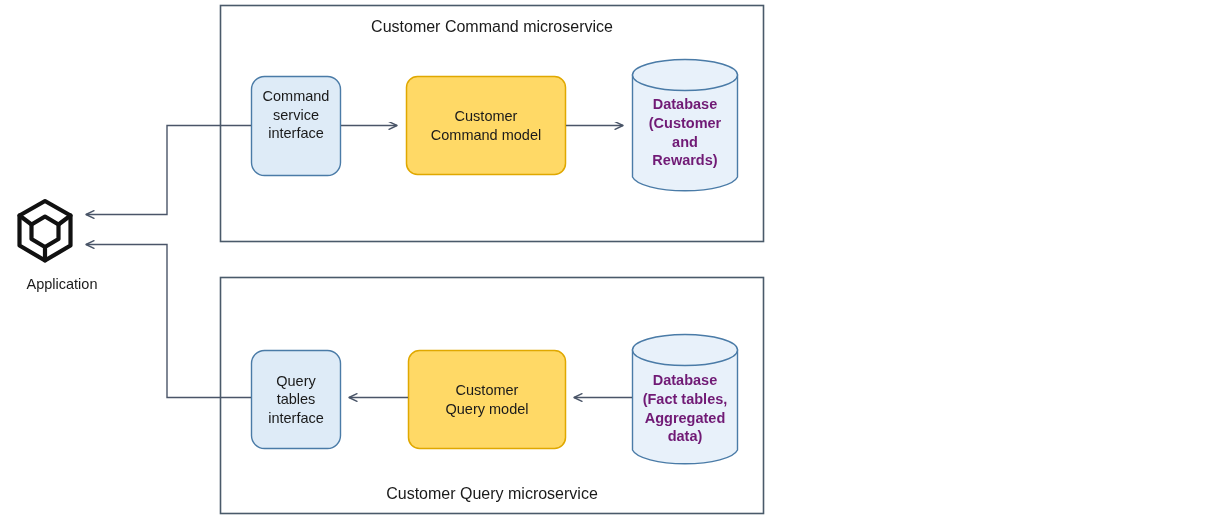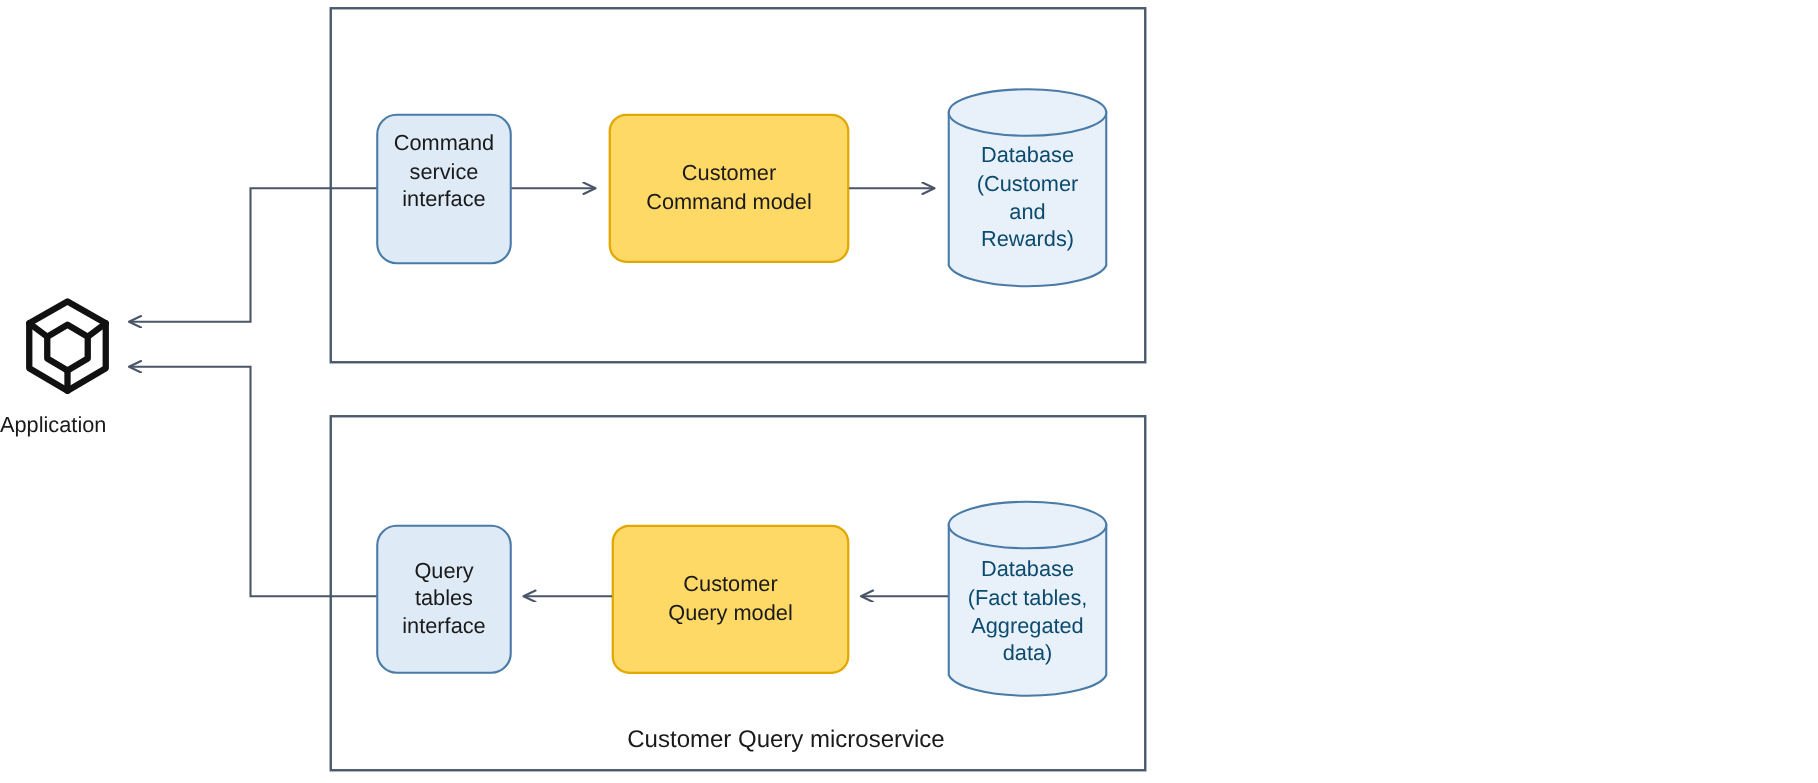--- a/index.html
+++ b/index.html
@@ -42,30 +42,32 @@
     font-size: 16px;
     line-height: 1.2;
     color: #1a1a1a;
   }
   .box-text {
     font-size: 14.5px;
     color: #1a1a1a;
   }
   .db-text {
     font-size: 14.5px;
-    color: #0c4a6e;
+    color: #701a75;
+    font-weight: bold;
   }
   .app-caption {
     position: absolute;
     font-size: 14.5px;
     color: #1a1a1a;
-    text-align: left;
+    text-align: center;
     width: 92px;
     left: 0px;
     top: 276px;
+    padding-left: 16px;
   }
 </style>
 </head>
 <body>
 
 <div id="canvas">
 
   <svg class="svg-layer" viewBox="0 0 1212 522" xmlns="http://www.w3.org/2000/svg">
     <defs>
       <marker id="arrowOpen" markerWidth="10" markerHeight="10" refX="9" refY="4" orient="auto" markerUnits="userSpaceOnUse">
@@ -112,22 +114,23 @@
       <path d="M 45 216.5 L 58.5 224.5 L 58.5 239 L 45 247 L 31.5 239 L 31.5 224.5 Z"></path>
 
       <path d="M 45 247 L 45 260.5"></path>
 
       <path d="M 19.5 215.5 L 31.5 224.5"></path>
 
       <path d="M 70.5 215.5 L 58.5 224.5"></path>
     </g>
   </svg>
 
+  <div class="container-title" style="left:220px; top:17px; width:544px;">Customer Command microservice</div>
 
-  <div class="container-title" style="left:220px; top:484px; width:544px;padding-left:32px;">Customer Query microservice</div>
+  <div class="container-title" style="left:220px; top:484px; width:544px;">Customer Query microservice</div>
 
   <div class="node-label box-text" style="left:246px; top:77px; width:100px; height:76px;">Command
 service
 interface</div>
 
   <div class="node-label box-text" style="left:406px; top:77px; width:160px; height:98px;">Customer
 Command model</div>
 
   <div class="node-label db-text" style="left:632px; top:75px; width:106px; height:115px;">Database
 (Customer

